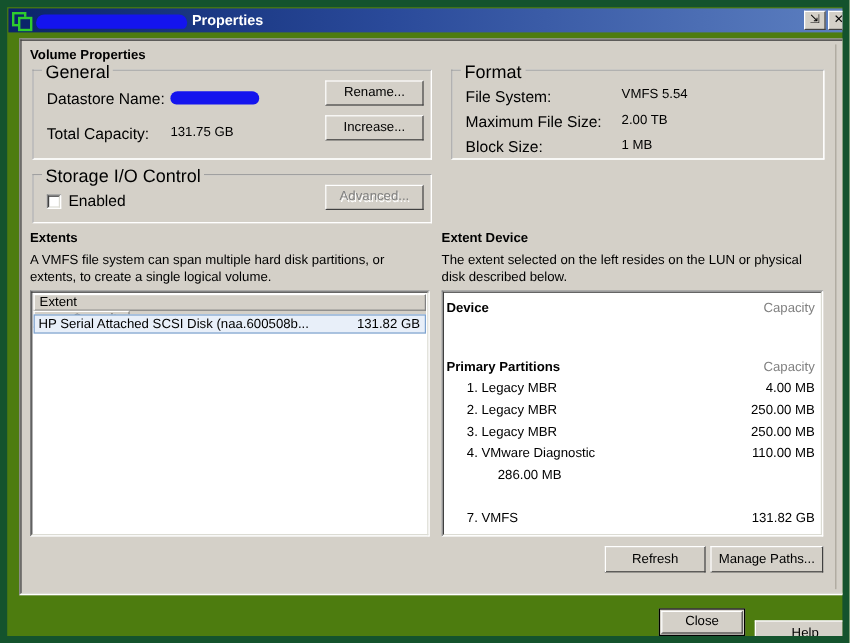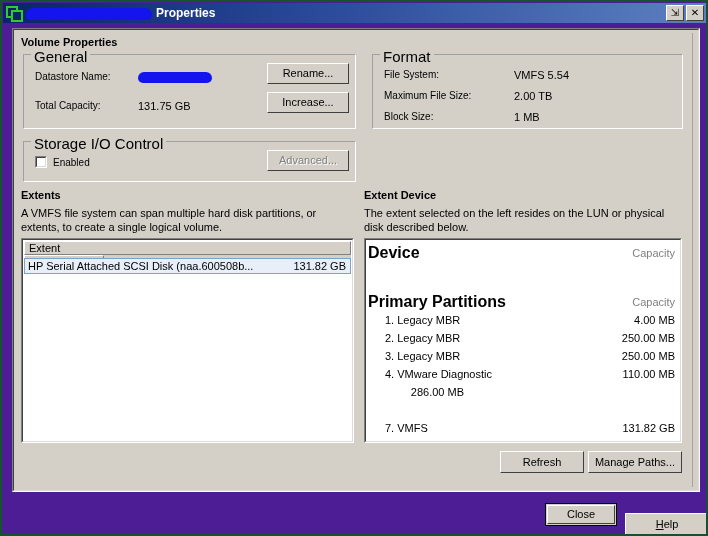--- a/index.html
+++ b/index.html
@@ -11,22 +11,22 @@
     font-family: "Liberation Sans", sans-serif;
     font-size: 11px;
     color: #000000;
     -webkit-font-smoothing: none;
   }
   #window {
     position: relative;
     width: 708px;
     height: 536px;
     box-sizing: border-box;
-    background: #4c1d95;
-    border: 2px solid #14532d;
+    background: #4d7c0f;
+    border: 6px solid #14532d;
     overflow: hidden;
   }
 
   
   #titlebar {
     position: absolute;
     left: 1px; top: 1px;
     width: 706px; height: 20px;
     background: linear-gradient(to right, #0a246a 0%, #2a4a9a 45%, #5d80c1 100%);
     display: flex;
@@ -135,21 +135,21 @@
   .gb-label {
     position: absolute;
     top: -7px;
     left: 7px;
     background: #d4d0c8;
     padding: 0 3px;
     font-size: 15px;
     color: #000;
   }
 
-  .lbl { position: absolute; font-size: 10px; color: #000; white-space: nowrap; text-align: right; }
+  .lbl { position: absolute; font-size: 13px; color: #000; white-space: nowrap; text-align: right; }
   .val { position: absolute; font-size: 11px; color: #000; white-space: nowrap; }
 
   #ds-redaction {
     position: absolute;
     width: 74px;
     height: 11px;
     background: #1414ee;
     border-radius: 6px 6px 5px 5px;
   }
 
@@ -292,21 +292,21 @@
     position: absolute;
     left: 3px;
     right: 6px;
     display: flex;
     font-size: 11px;
     height: 18px;
     align-items: center;
   }
   .dp-row .dp-name { flex: 1 1 auto; white-space: nowrap; }
   .dp-row .dp-cap  { width: 96px; text-align: right; white-space: nowrap; }
-  .dp-row.header .dp-name { font-weight: bold; font-size: 16px; }
+  .dp-row.header .dp-name { font-weight: bold; font-size: 11px; }
   .dp-row.header .dp-cap  { color: #808080; }
   .dp-row.item .dp-name { padding-left: 17px; }
 
   
   #right-divider {
     position: absolute;
     top: 4px;
     bottom: 4px;
     width: 1px;
     background: #a8a49a;

